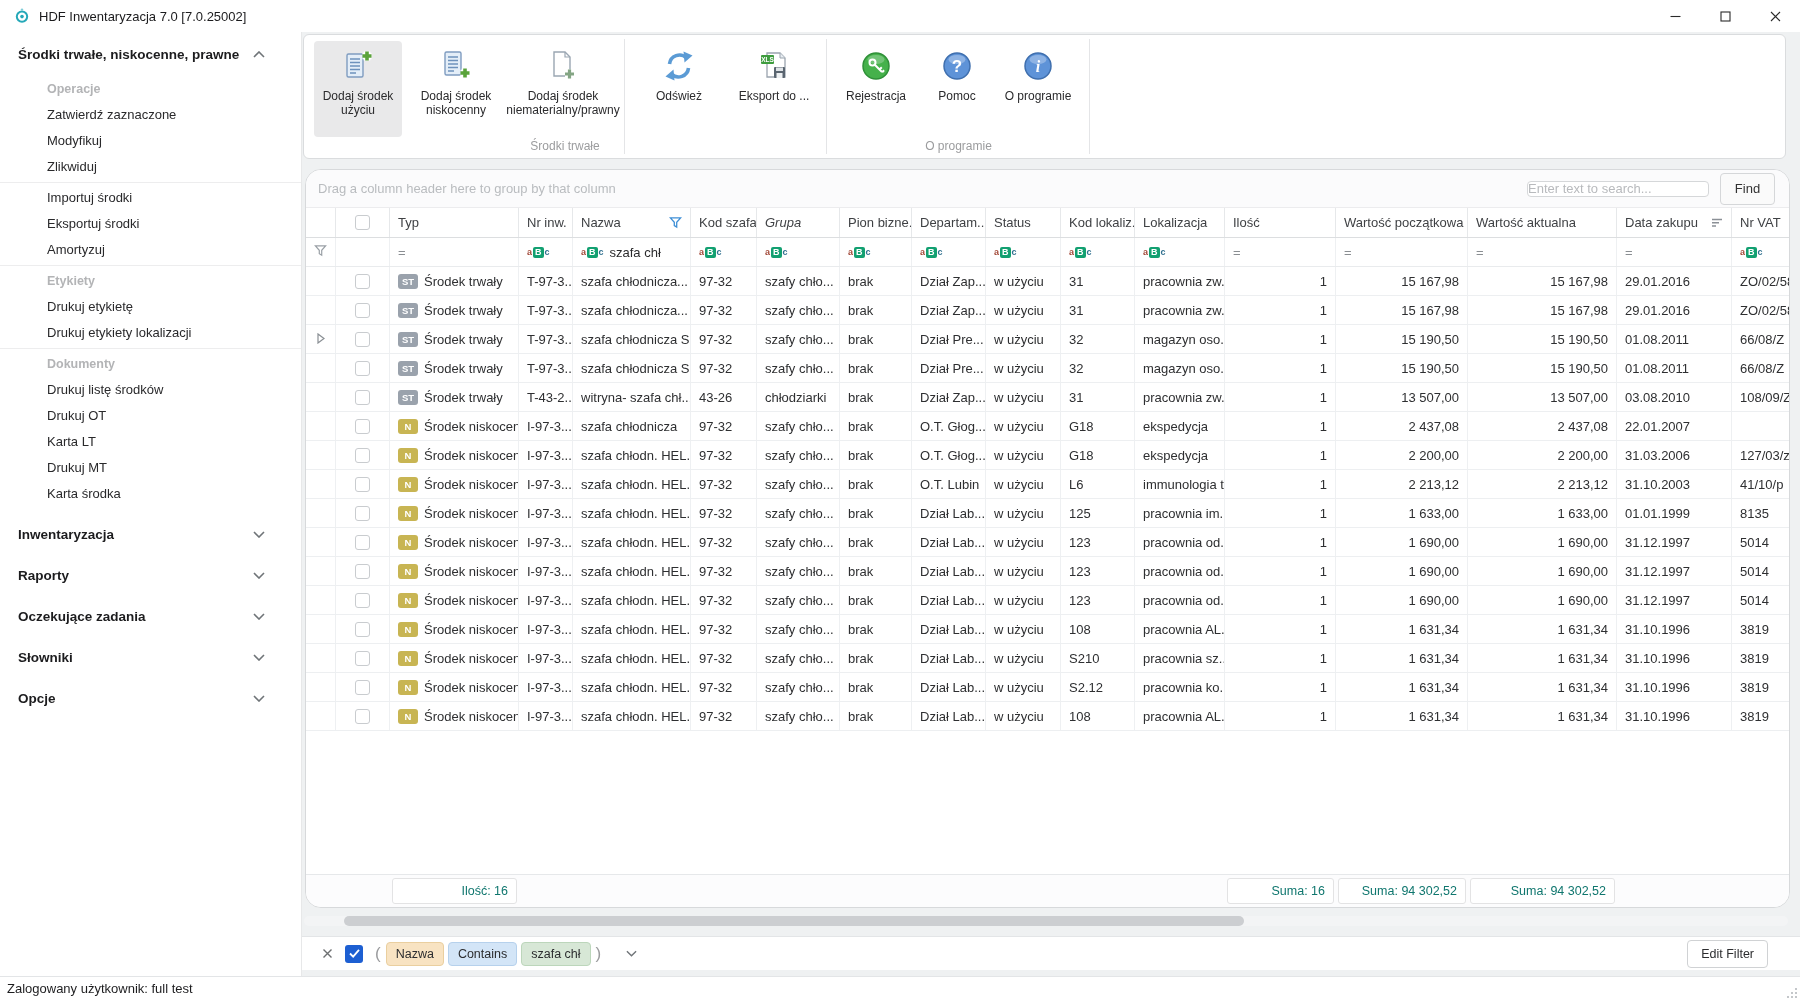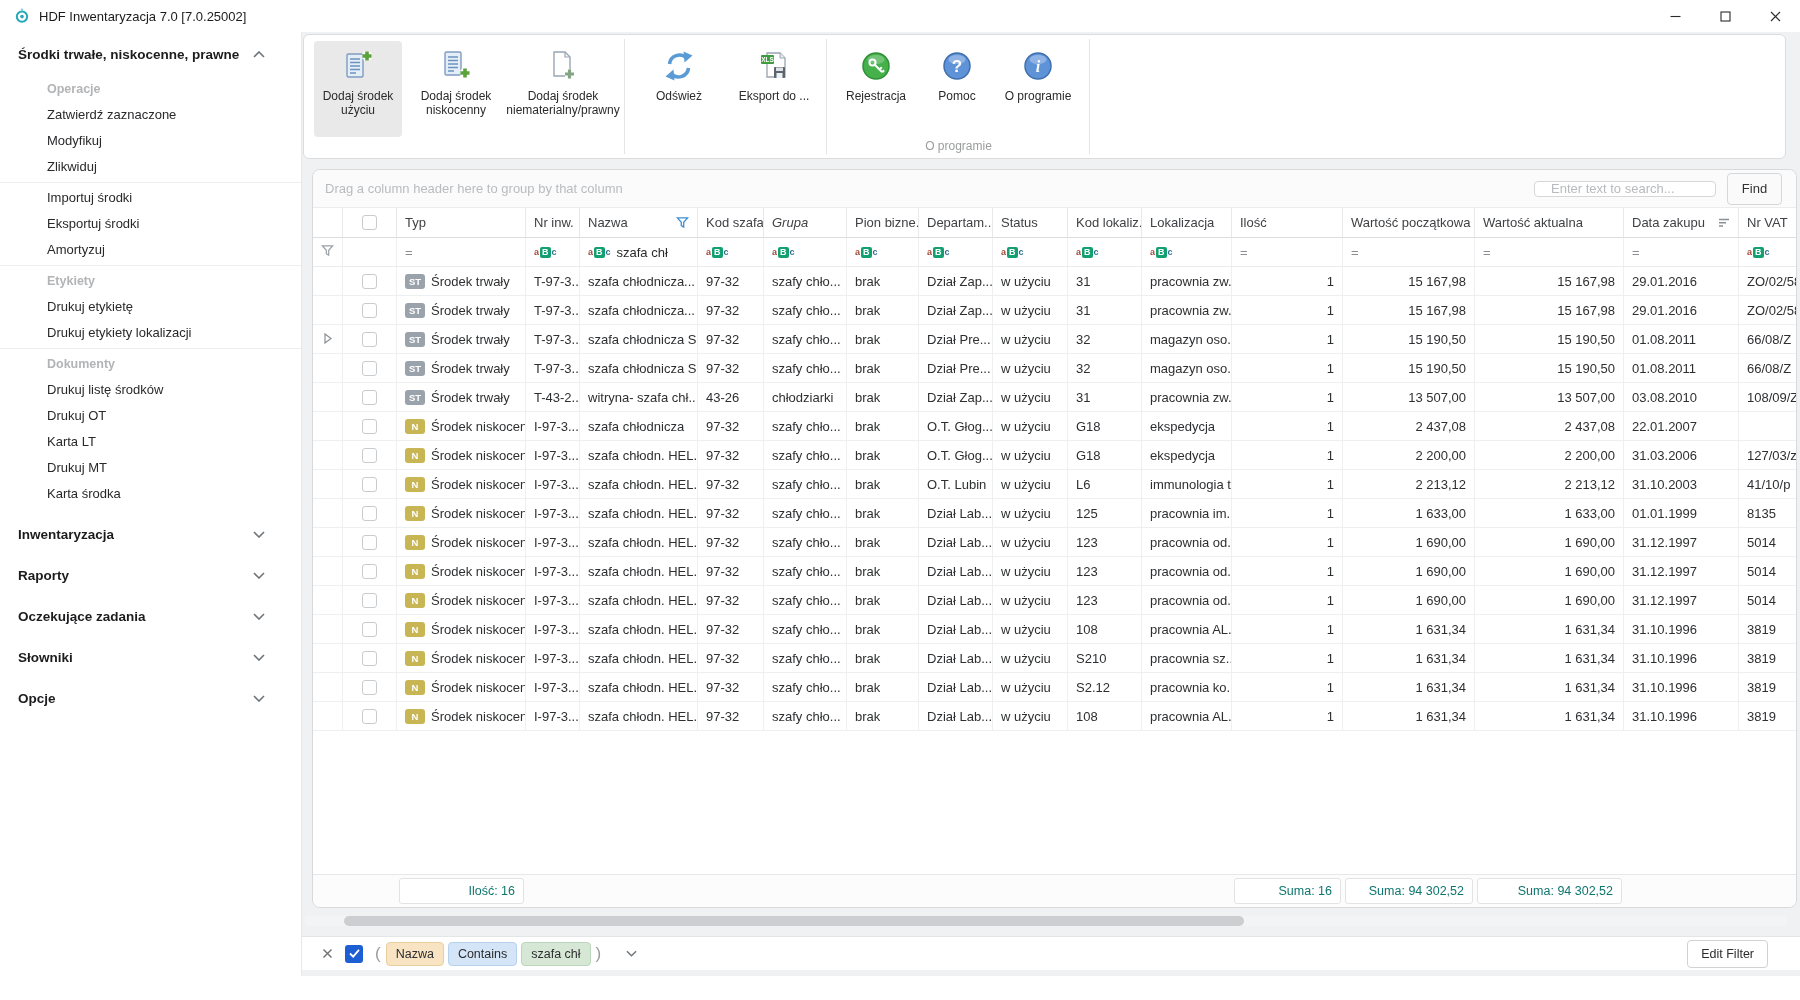--- a/index.html
+++ b/index.html
@@ -32,25 +32,25 @@
   .rbtn { position:absolute; top:6px; height:96px; display:flex; flex-direction:column; align-items:center; padding-top:7px; border-radius:4px; cursor:default; }
   .rbtn.selected { background:#e9e9ea; }
   .ric { height:36px; display:flex; align-items:center; justify-content:center; }
   .rlbl { font-size:12px; line-height:14px; text-align:center; color:#2b2b2d; margin-top:5px; white-space:nowrap; }
   .rsep { position:absolute; top:4px; bottom:4px; width:1px; background:#e4e5e7; }
   .rcap { position:absolute; top:104px; font-size:12px; color:#9b9c9e; text-align:center; }
   .cap1 { left:0; width:522px; }
   .cap2 { left:523px; width:263px; }
 
   
-  .grid-panel { position:absolute; top:137px; left:10px; width:1485px; height:739px; background:#fff; border:1px solid #d7d9db; border-radius:8px; overflow:hidden; }
+  .grid-panel { position:absolute; top:137px; left:3px; width:1485px; height:739px; background:#fff; border:1px solid #d7d9db; border-radius:16px; overflow:hidden; }
   .groupby { height:38px; background:#fbfbfc; border-bottom:1px solid #ececee; display:flex; align-items:center; }
   .hint { margin-left:12px; color:#b9bcbf; font-size:13px; }
   .searchwrap { margin-left:auto; display:flex; align-items:center; margin-right:14px; gap:11px; }
-  .searchwrap input { width:182px; height:16px; border:1px solid #d5d7d9; border-radius:4px; font-size:13px; padding:0 16px; color:#444; font-family:"Liberation Sans",sans-serif; outline:none; background:#fff; }
+  .searchwrap input { width:182px; height:16px; border:1px solid #d5d7d9; border-radius:4px; font-size:13px; padding:0 0; color:#444; font-family:"Liberation Sans",sans-serif; outline:none; background:#fff; }
   .searchwrap input::placeholder { color:#b8babd; }
   .findbtn { width:55px; height:32px; background:#fafafa; border:1px solid #d5d7d9; border-radius:4px; font-size:13px; color:#333; font-family:"Liberation Sans",sans-serif; }
 
   .ghead { height:30px; display:flex; border-bottom:1px solid #dcdee0; background:#fff; }
   .hcell { border-right:1px solid #e6e8ea; display:flex; align-items:center; padding:0 8px; font-size:13px; color:#3f4144; overflow:hidden; white-space:nowrap; flex:none; }
   .hcell .hicon { margin-left:auto; display:flex; }
   .gfilter { height:29px; display:flex; border-bottom:1px solid #e9ebed; }
   .fcell { border-right:1px solid #eef0f2; display:flex; align-items:center; padding:0 8px; font-size:13px; color:#55585b; gap:6px; overflow:hidden; white-space:nowrap; flex:none; }
   .eq { color:#8a8e92; }
   .grow { height:29px; display:flex; border-bottom:1px solid #edeff1; }
@@ -304,20 +304,21 @@
                 </svg>
               </div>
               <div class="rlbl">
                 <div>O programie</div>
               </div>
             </div>
           </div>
         <div class="rsep" style="left:320px"></div>
         <div class="rsep" style="left:522px"></div>
         <div class="rsep" style="left:785px"></div>
+        <div class="rcap cap1">Środki trwałe</div>
         <div class="rcap cap2">O programie</div>
       </div>
 
       <div class="grid-panel">
         <div class="groupby">
           <span class="hint">Drag a column header here to group by that column</span>
           <div class="searchwrap">
             <input type="text" placeholder="Enter text to search..." style="">
             <button class="findbtn">Find</button>
           </div>
@@ -1368,14 +1369,29 @@
             <svg width="11" height="7" viewBox="0 0 12 7">
               <path d="M1 1l5 5 5-5" fill="none" stroke="#6f7478" stroke-width="1.5"></path>
             </svg>
           </span>
         <button class="editfilter">Edit Filter</button>
       </div>
 
     </div>
   </div>
 
+  <div class="statusbar">
+    <span>Zalogowany użytkownik:  full test</span>
+    <span class="grip">
+      <svg width="13" height="13" viewBox="0 0 13 13">
+          <g fill="#c4c7ca">
+            <rect x="10" y="10" width="2" height="2"></rect>
+            <rect x="10" y="6" width="2" height="2"></rect>
+            <rect x="6" y="10" width="2" height="2"></rect>
+            <rect x="10" y="2" width="2" height="2"></rect>
+            <rect x="6" y="6" width="2" height="2"></rect>
+            <rect x="2" y="10" width="2" height="2"></rect>
+          </g>
+        </svg>
+    </span>
+  </div>
 
 </div>
 
 </body></html>

